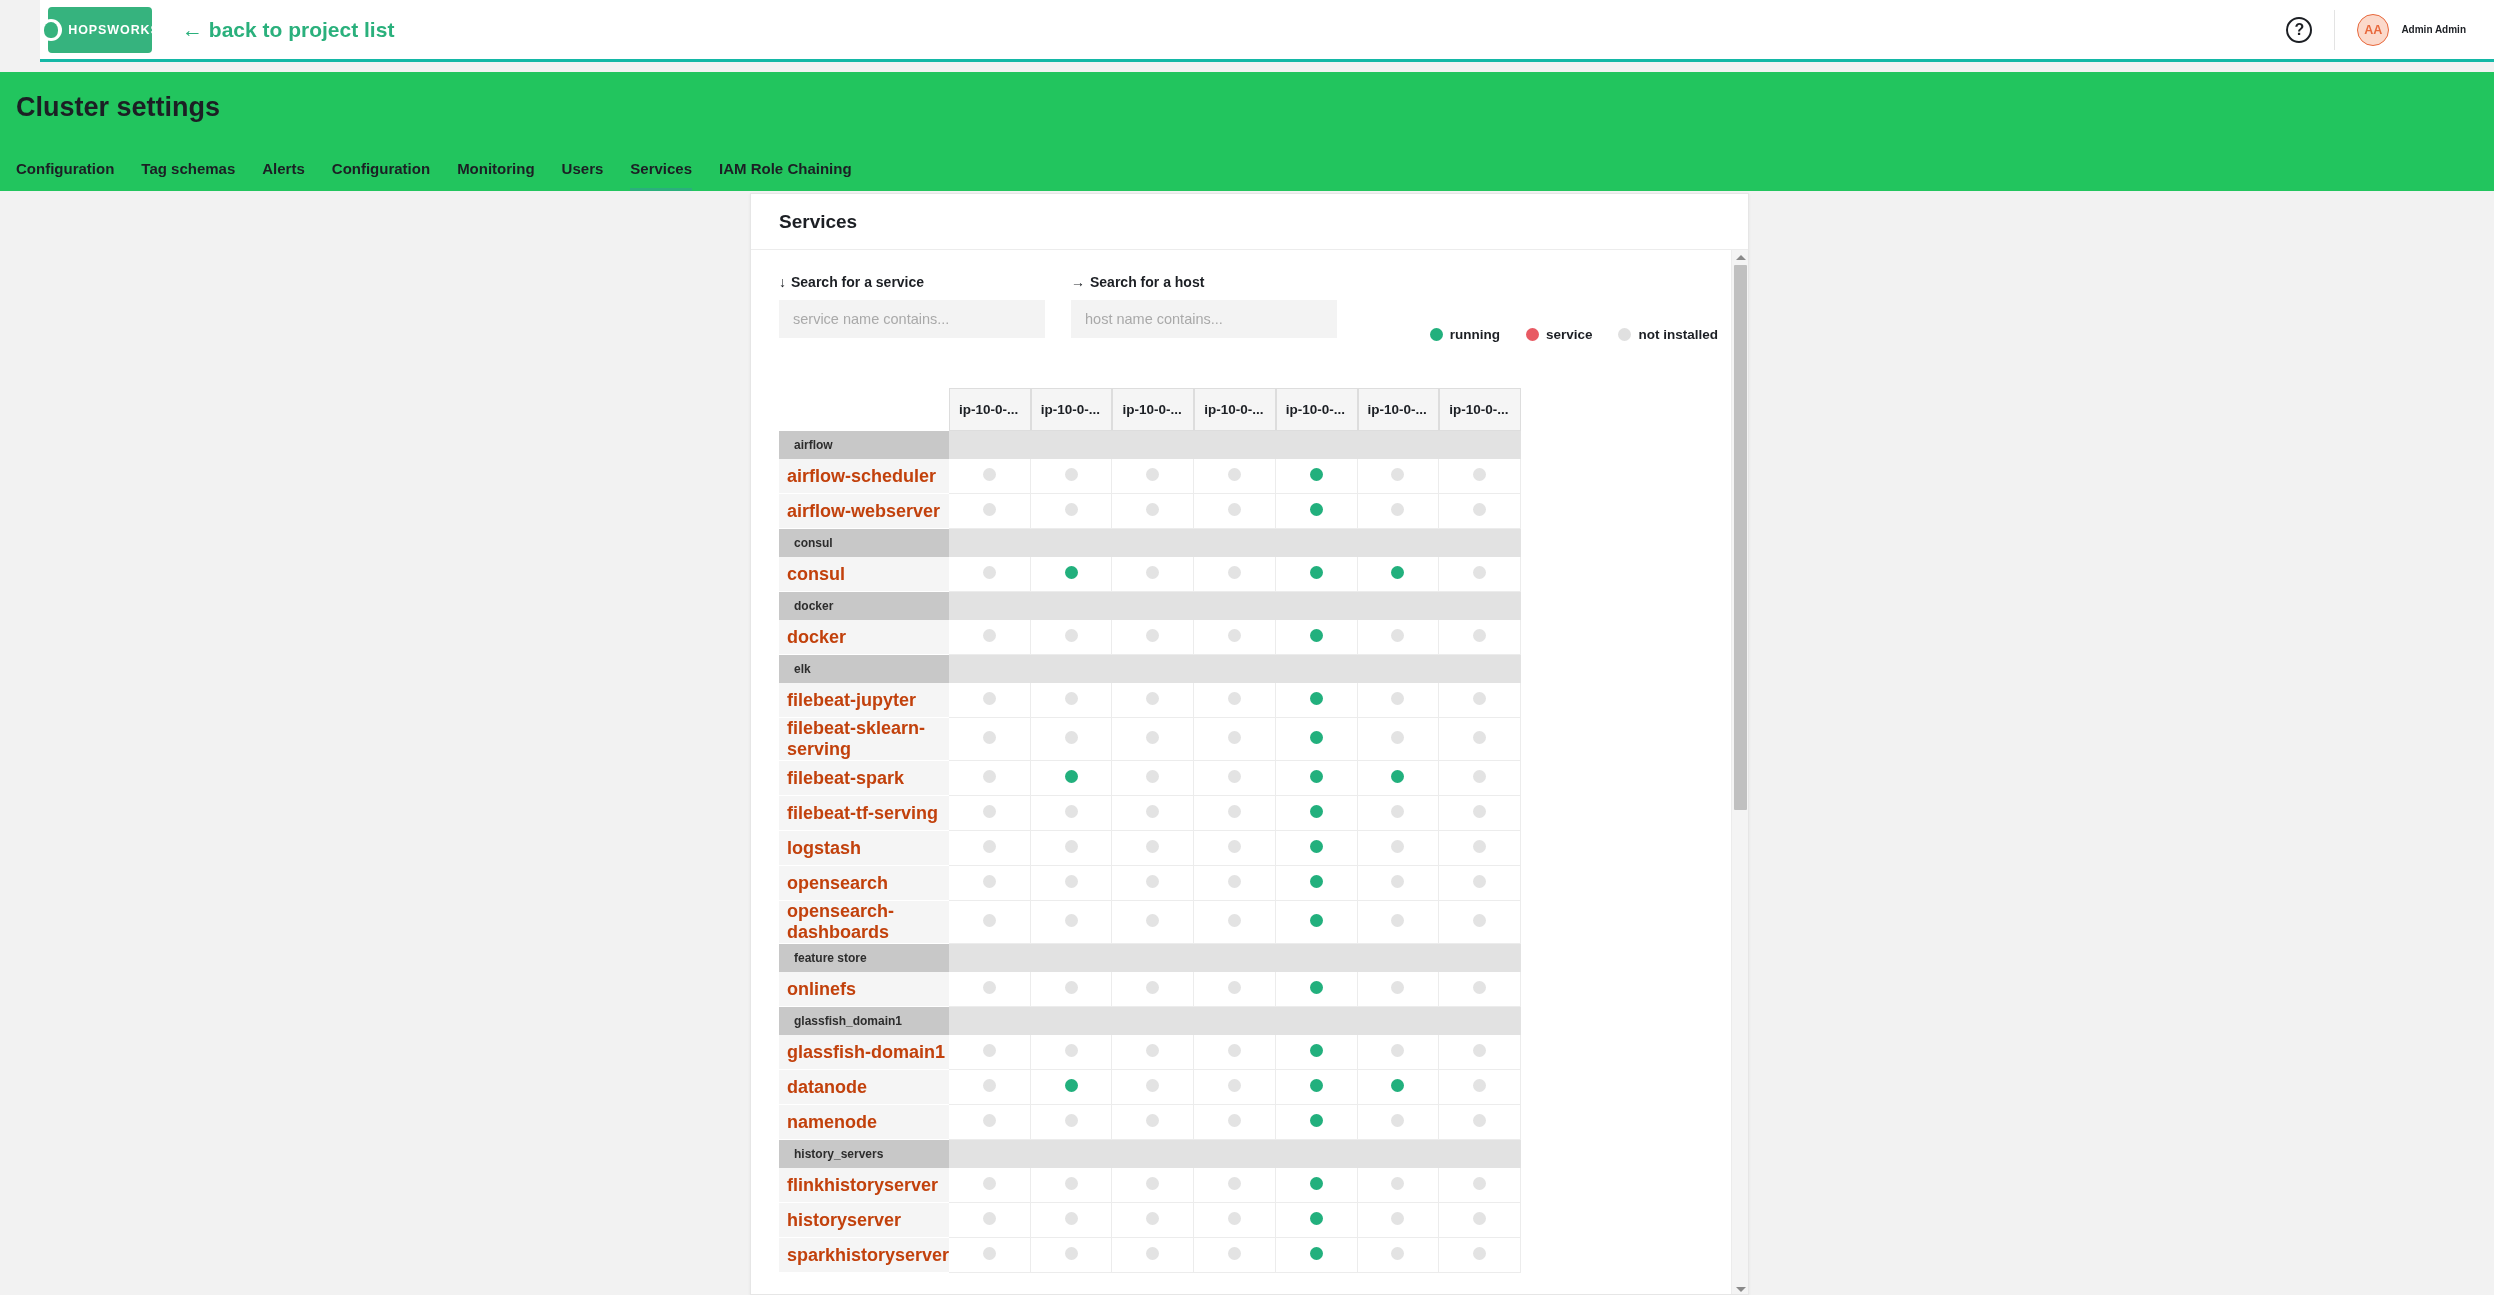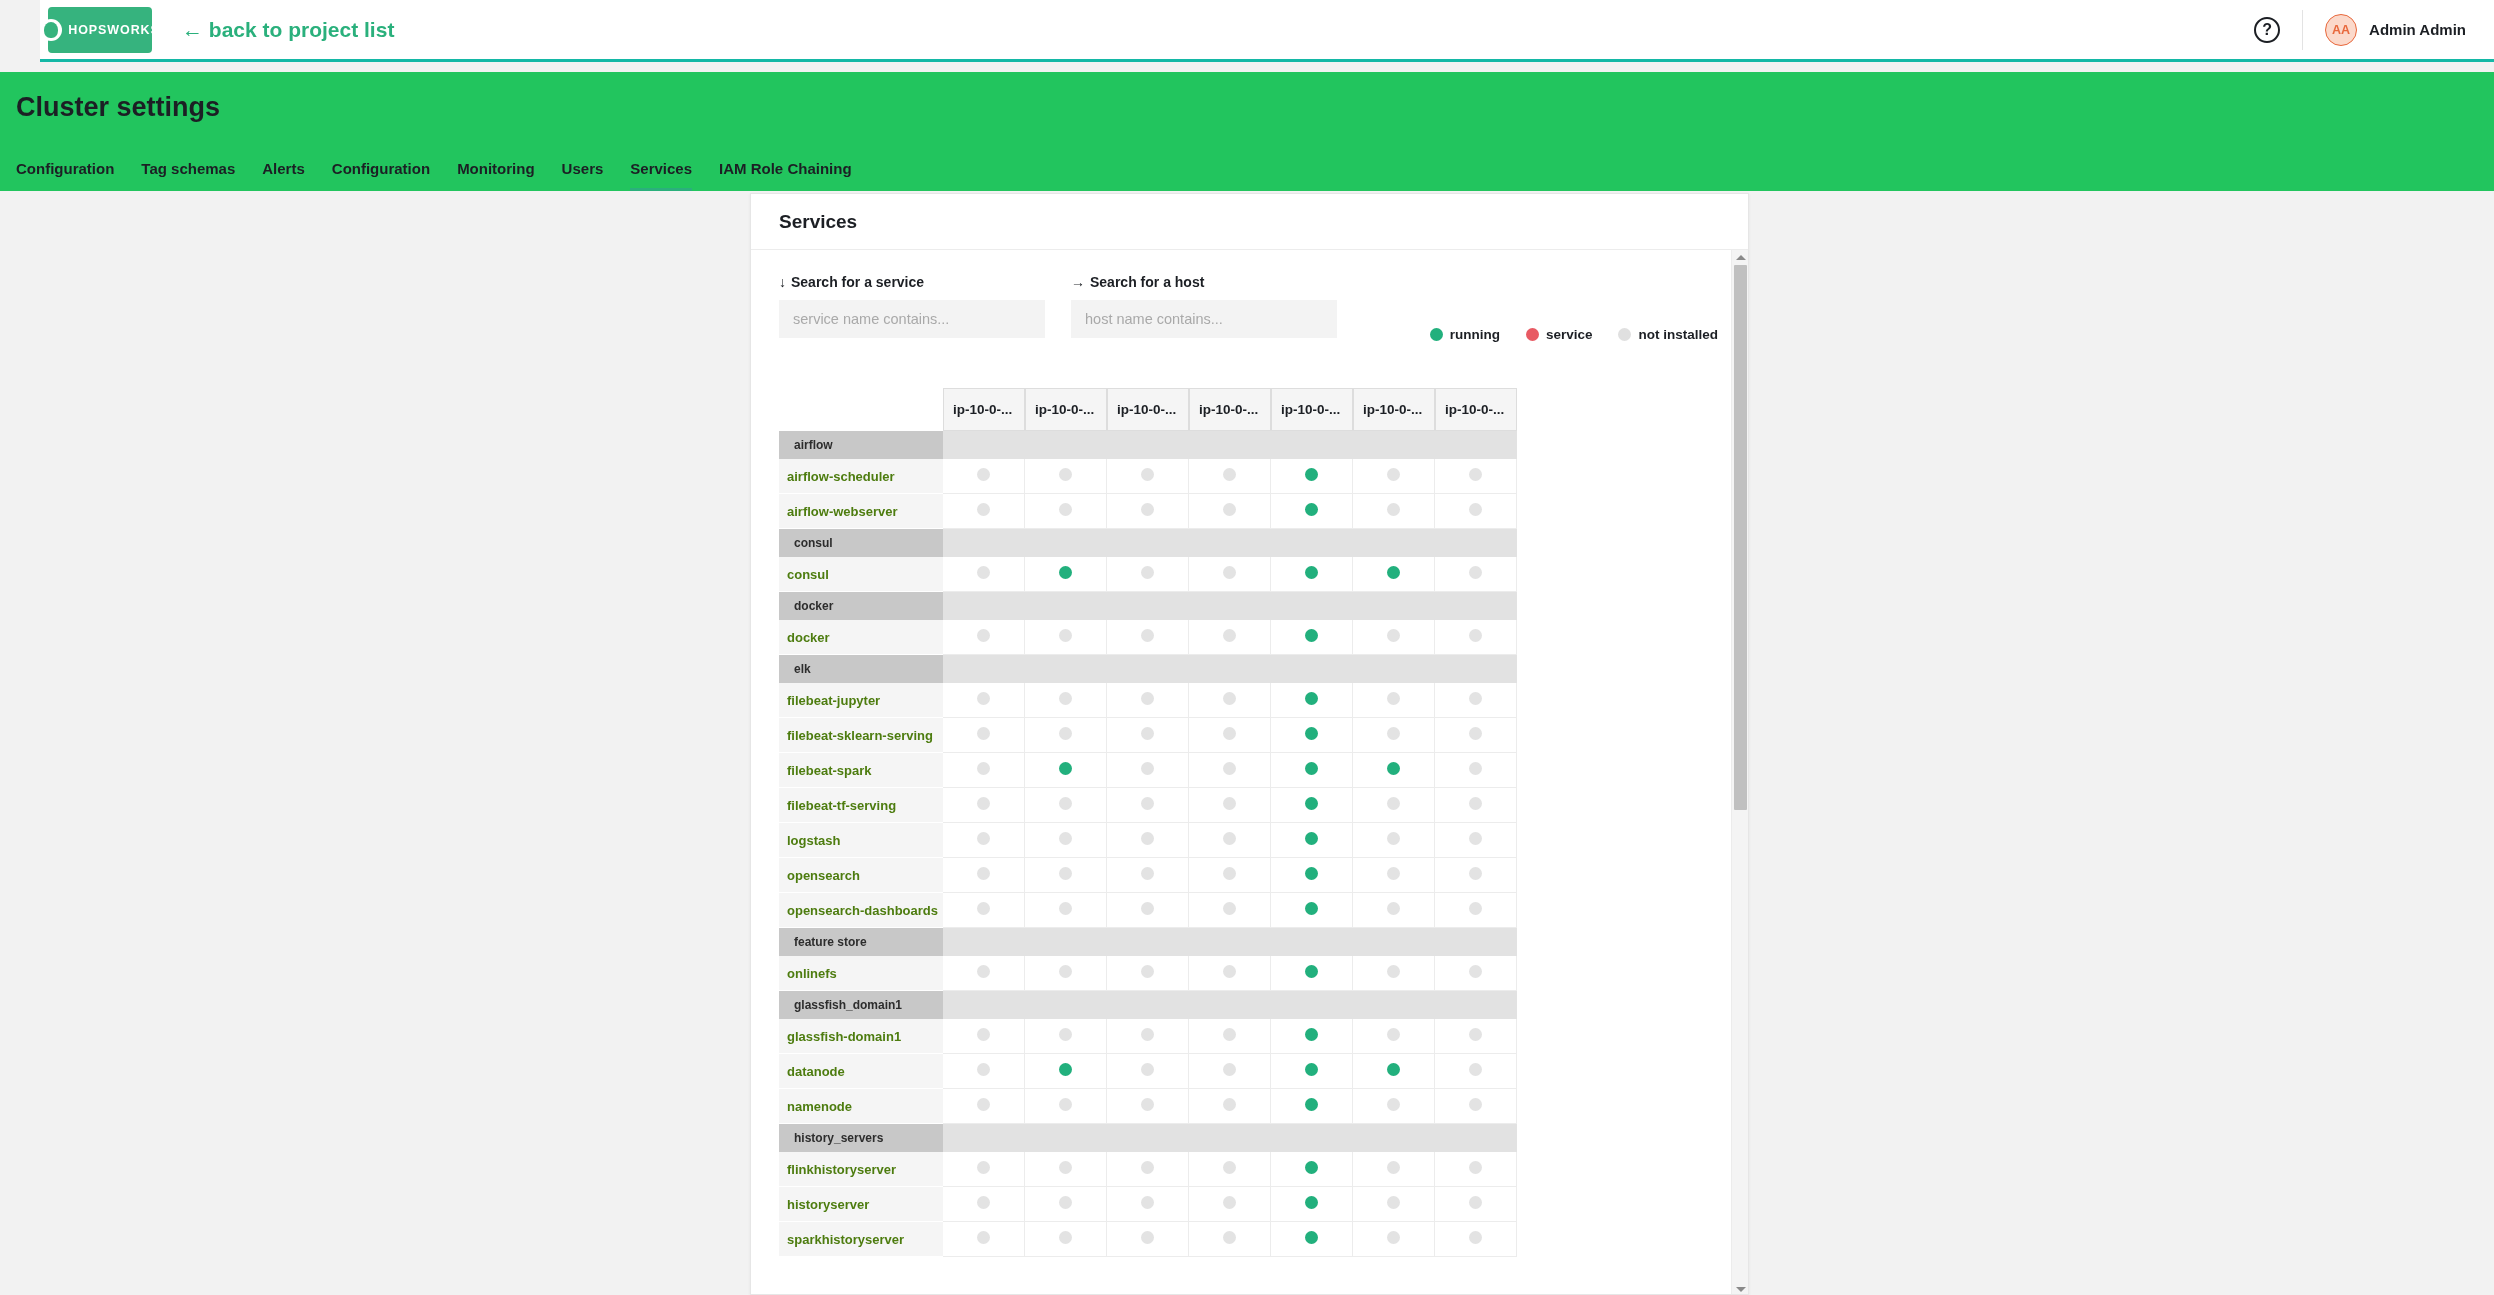--- a/index.html
+++ b/index.html
@@ -55,21 +55,21 @@
     color: #1c1f24; cursor: pointer; margin-right: 22px;
   }
   .vdiv { width: 1px; height: 40px; background: #e3e3e3; margin-right: 22px; }
   .avatar {
     width: 32px; height: 32px; border-radius: 50%;
     background: #fbd9cb; border: 1.6px solid #e8683c;
     color: #e8683c; font-size: 12.5px; font-weight: bold;
     display: flex; align-items: center; justify-content: center;
     margin-right: 12px;
   }
-  .username { font-size: 15px; font-weight: bold; color: #1c1f24; }
+  .username { font-size: 10px; font-weight: bold; color: #1c1f24; }
   .kebab {
     margin-left: 30px; width: 20px; height: 26px; cursor: pointer;
     display: flex; flex-direction: column; align-items: center;
     justify-content: center; gap: 3.5px;
   }
   .kebab i { width: 4px; height: 4px; border-radius: 50%; background: #1c1f24; display:block; }
 
   
   .page-head {
     position: absolute; top: 72px; left: 0;
@@ -153,22 +153,22 @@
   tr.group td.gname {
     width: 164px; height: 28px;
     background: #c8c8c8; color: #2d2d2d;
     font-size: 12px; font-weight: bold;
     padding-left: 15px; vertical-align: middle;
   }
   tr.group td.gfill { background: #e2e2e2; height: 28px; }
   
   tr.svcrow td.sname {
     width: 164px; height: 35px;
-    background: #f5f5f5; color: #4d7c0f;
-    font-size: 13px; font-weight: bold;
+    background: #f5f5f5; color: #c2410c;
+    font-size: 18px; font-weight: bold;
     padding-left: 8px; vertical-align: middle;
     border-bottom: 1px solid #ffffff;
   }
   tr.svcrow td.cell {
     width: 82px; height: 35px;
     background: #ffffff;
     border-right: 1px solid #ececec;
     border-bottom: 1px solid #ececec;
     text-align: center; vertical-align: middle;
   }

